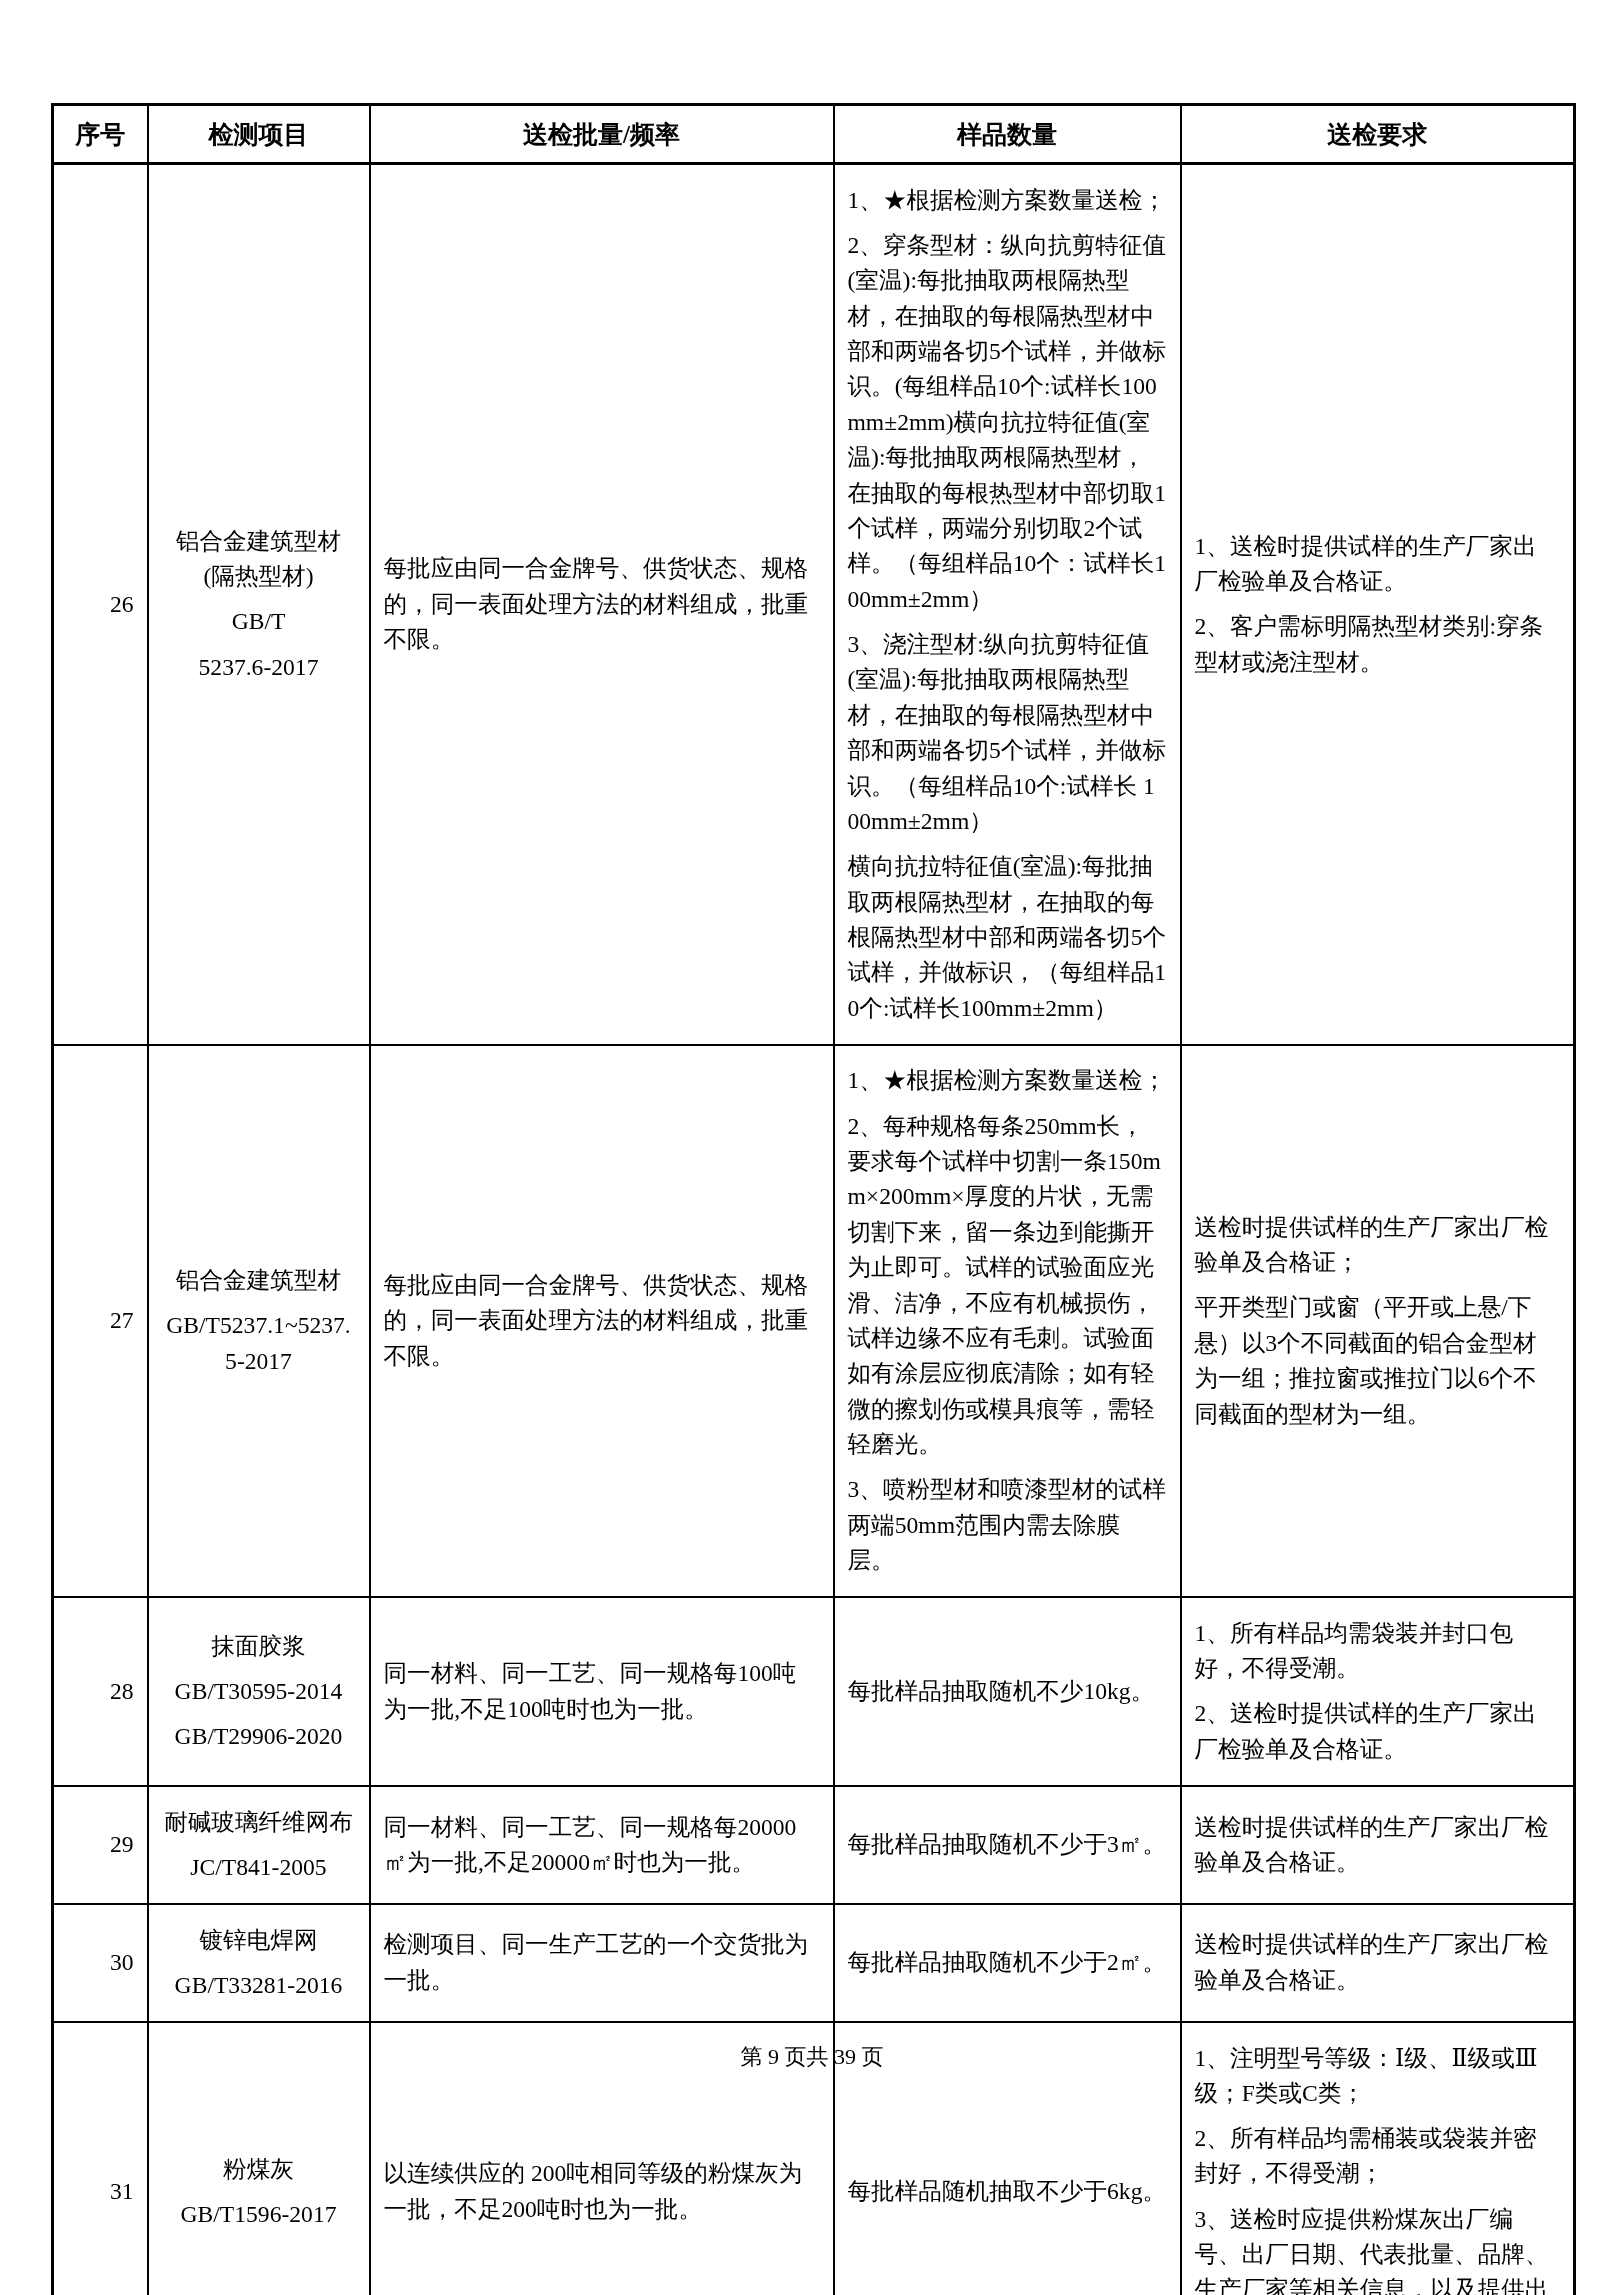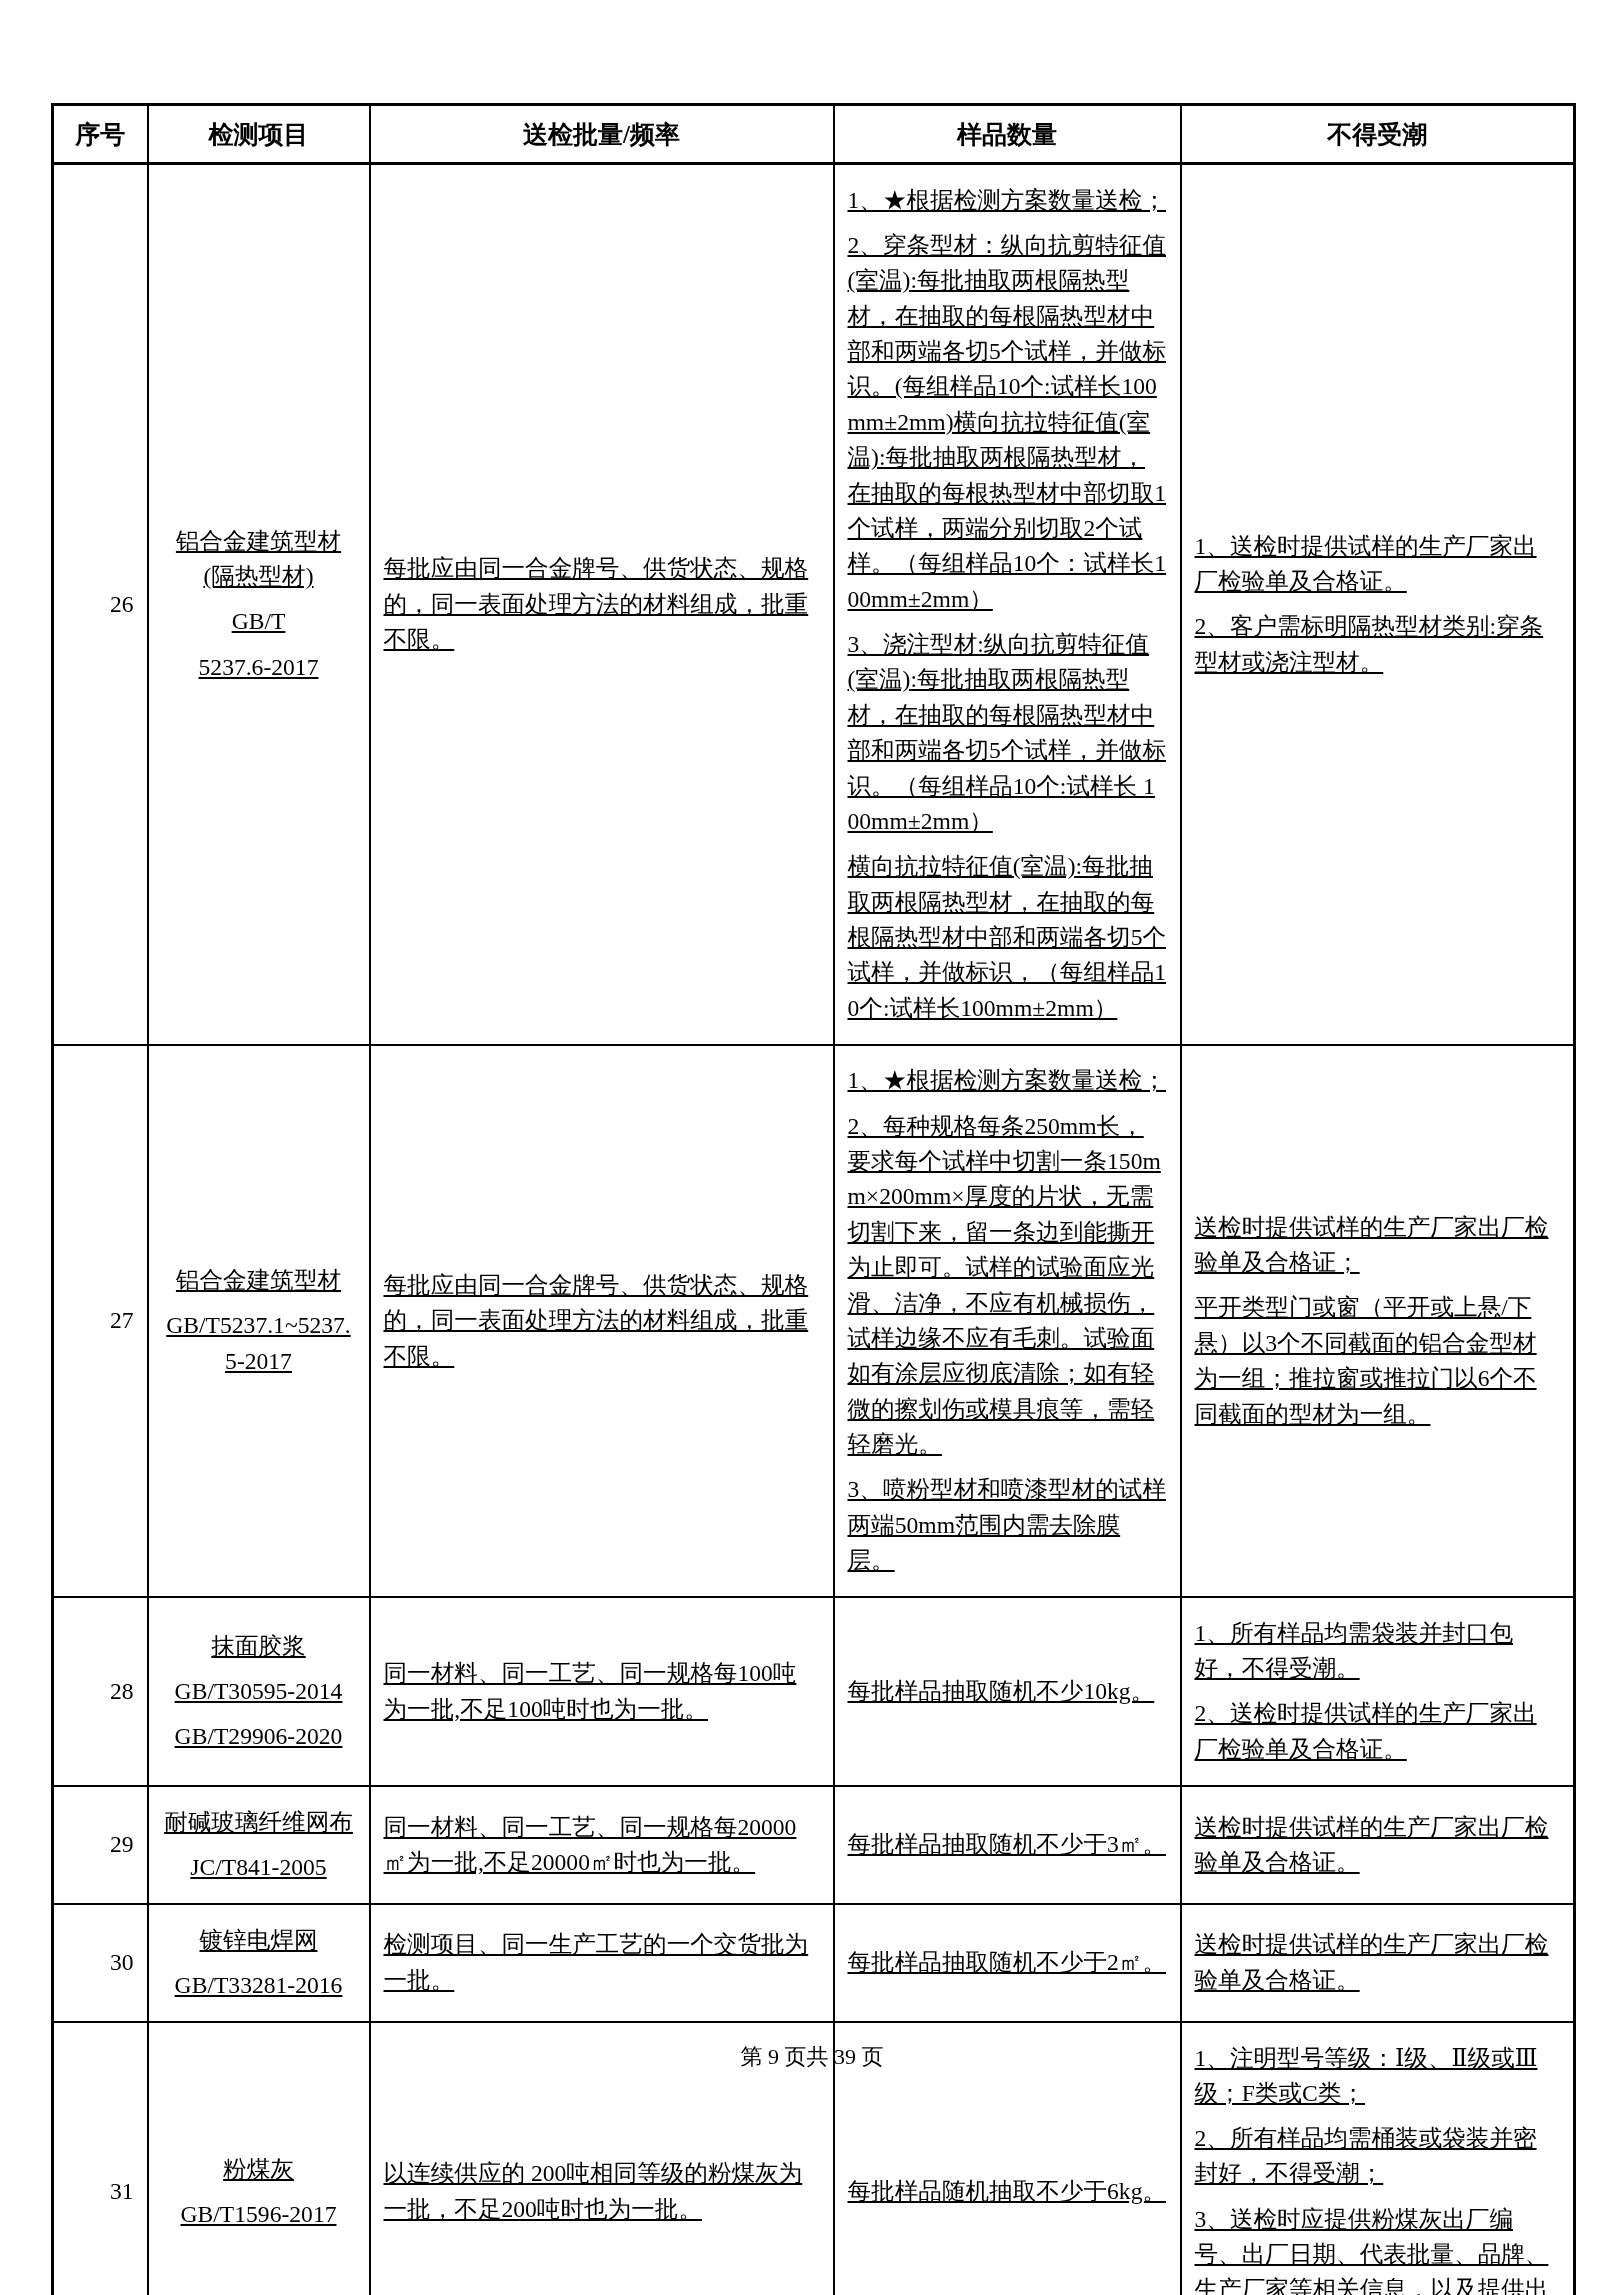--- a/index.html
+++ b/index.html
@@ -37,21 +37,20 @@
     padding: 0 7px;
     border-bottom: 3.9px solid #000;
   }
   .doc-table td {
     font-size: 23.6px;
     line-height: 1.5;
     padding: 7.9px 13px;
   }
   .doc-table td p {
     margin: 9.8px 0;
-    text-decoration: underline;
   }
   .c-no { text-align: right; }
   .c-item { text-align: center; word-break: break-all; }
   .c-batch, .c-qty, .c-req { text-align: left; word-break: break-all; }
   tr.r26 { height: 792px; }
   tr.r27 { height: 468px; }
   tr.r28 { height: 143px; }
   tr.r29 { height: 105px; }
   tr.r30 { height: 80px; margin-top: 9px; }
   tr.r31 { height: 263px; }
@@ -76,21 +75,21 @@
       <col style="width:464px">
       <col style="width:347px">
       <col style="width:394px">
     </colgroup>
     <thead>
       <tr>
         <th>序号</th>
         <th>检测项目</th>
         <th>送检批量/频率</th>
         <th>样品数量</th>
-        <th>不得受潮</th>
+        <th>送检要求</th>
       </tr>
     </thead>
     <tbody>
       <tr class="r26">
         <td class="c-no">26</td>
         <td class="c-item">
             <p>铝合金建筑型材(隔热型材)</p>
             <p>GB/T</p>
             <p>5237.6-2017</p>
           </td>

